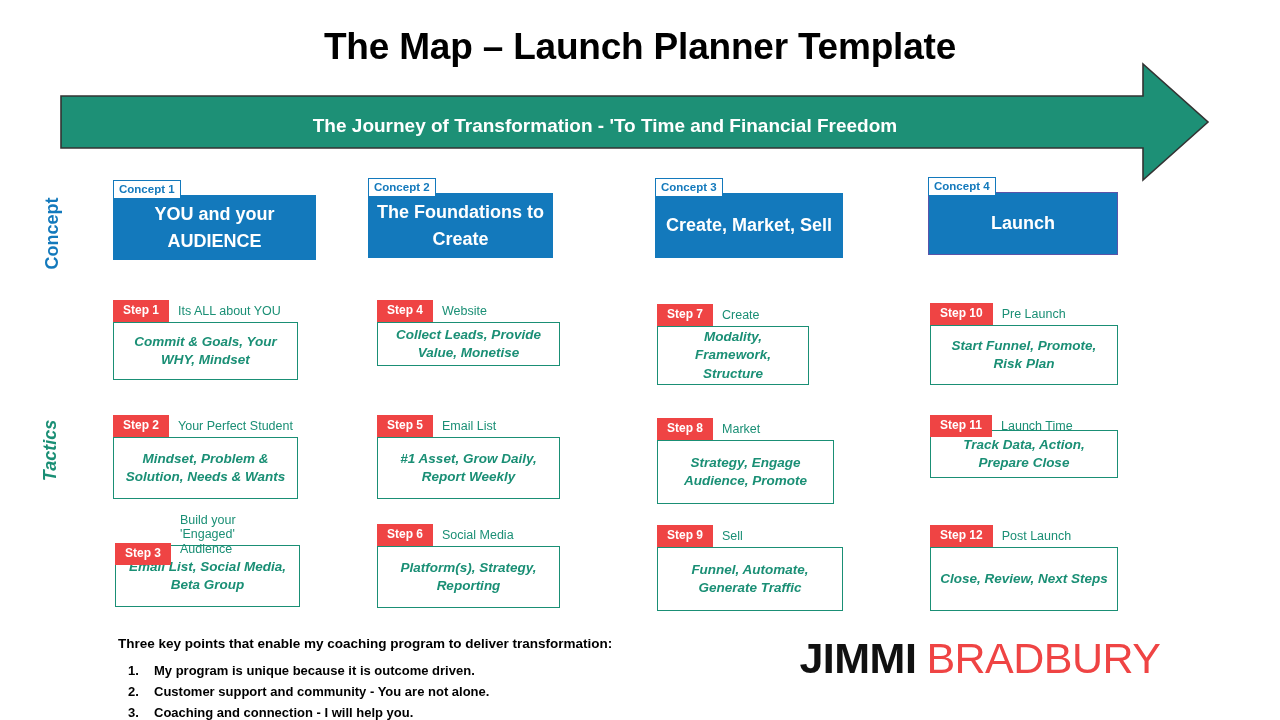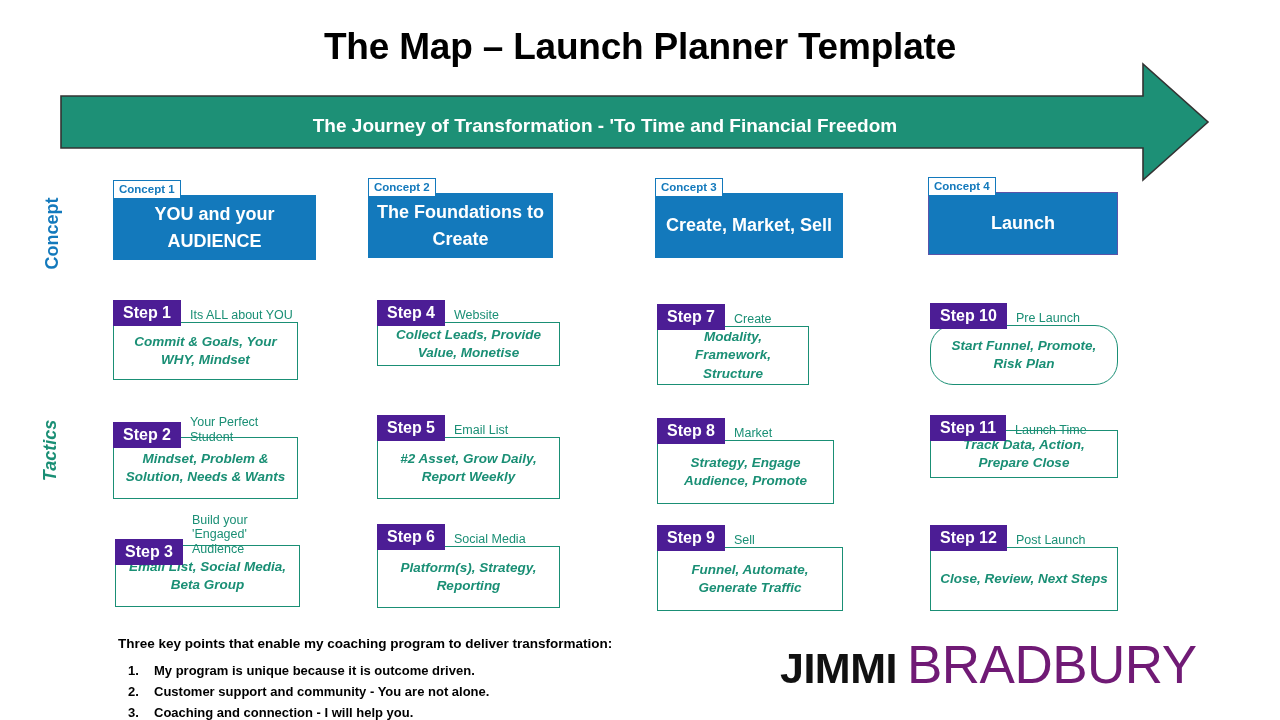--- a/index.html
+++ b/index.html
@@ -62,22 +62,22 @@
     font-size: 18px; font-weight: bold; text-align: center;
     display: flex; align-items: center; justify-content: center;
     line-height: 1.45; z-index: 2;
   }
   .concept-box.outlined { border: 1.5px solid #5B54A8; }
 
   
   .step { position: absolute; }
   .step-head { position: absolute; left: 0; top: 0; display: flex; align-items: flex-end; }
   .step-badge {
-    background: #4c1d95; color: #ffffff;
-    font-size: 16px; font-weight: bold;
+    background: #ef4444; color: #ffffff;
+    font-size: 12px; font-weight: bold;
     padding: 4px 10px 4px 10px;
     line-height: 1.15; white-space: nowrap; z-index: 3; text-align: right;
   }
   .step-title {
     color: #1A8F75; font-size: 12.5px; font-weight: normal;
     padding: 0 0 3px 9px; line-height: 1.2; z-index: 3;
   }
   .step-title.two-line { padding-bottom: 1px; line-height: 1.15; }
   .step-body {
     position: absolute; left: 0;
@@ -100,21 +100,21 @@
     line-height: 1.63; white-space: nowrap;
   }
   .footer-num { width: 26px; }
 
   
   .logo {
     position: absolute; left: 780px; top: 626px; width: 400px;
     text-align: center; white-space: nowrap;
   }
   .logo-first { font-size: 43px; font-weight: bold; color: #111111; letter-spacing: -0.5px; }
-  .logo-second { font-size: 53px; font-weight: normal; color: #701a75; letter-spacing: -0.5px; }
+  .logo-second { font-size: 43px; font-weight: normal; color: #ef4444; letter-spacing: -0.5px; }
   .logo-url {
     position: absolute; left: 780px; top: 679px; width: 400px;
     text-align: center; font-size: 13px; font-weight: bold; color: #000;
   }
 </style>
 </head>
 <body>
 
 <div id="canvas">
 
@@ -180,21 +180,21 @@
       <div class="step-title">Website</div>
     </div>
     <div class="step-body" style="top:22px; width:183px; height:44px;">Collect Leads, Provide Value, Monetise</div>
   </div>
 
   <div class="step" style="left:377px; top:407px; width:183px;">
     <div class="step-head">
       <div class="step-badge">Step 5</div>
       <div class="step-title">Email List</div>
     </div>
-    <div class="step-body" style="top:22px; width:183px; height:62px;">#2 Asset, Grow Daily, Report Weekly</div>
+    <div class="step-body" style="top:22px; width:183px; height:62px;">#1 Asset, Grow Daily, Report Weekly</div>
   </div>
 
   <div class="step" style="left:377px; top:516px; width:183px;">
     <div class="step-head">
       <div class="step-badge">Step 6</div>
       <div class="step-title">Social Media</div>
     </div>
     <div class="step-body" style="top:22px; width:183px; height:62px;">Platform(s), Strategy, Reporting</div>
   </div>
 
@@ -220,21 +220,21 @@
       <div class="step-title">Sell</div>
     </div>
     <div class="step-body" style="top:22px; width:186px; height:64px;">Funnel, Automate, Generate Traffic</div>
   </div>
 
   <div class="step" style="left:930px; top:295px; width:188px;">
     <div class="step-head">
       <div class="step-badge">Step 10</div>
       <div class="step-title">Pre Launch</div>
     </div>
-    <div class="step-body" style="top:22px; width:188px; height:60px;border-radius:23px;">Start Funnel, Promote, Risk Plan</div>
+    <div class="step-body" style="top:22px; width:188px; height:60px;">Start Funnel, Promote, Risk Plan</div>
   </div>
 
   <div class="step" style="left:930px; top:407px; width:188px;">
     <div class="step-head">
       <div class="step-badge">Step 11</div>
       <div class="step-title">Launch Time</div>
     </div>
     <div class="step-body" style="top:15px; width:188px; height:48px;">Track Data, Action, Prepare Close</div>
   </div>
 

